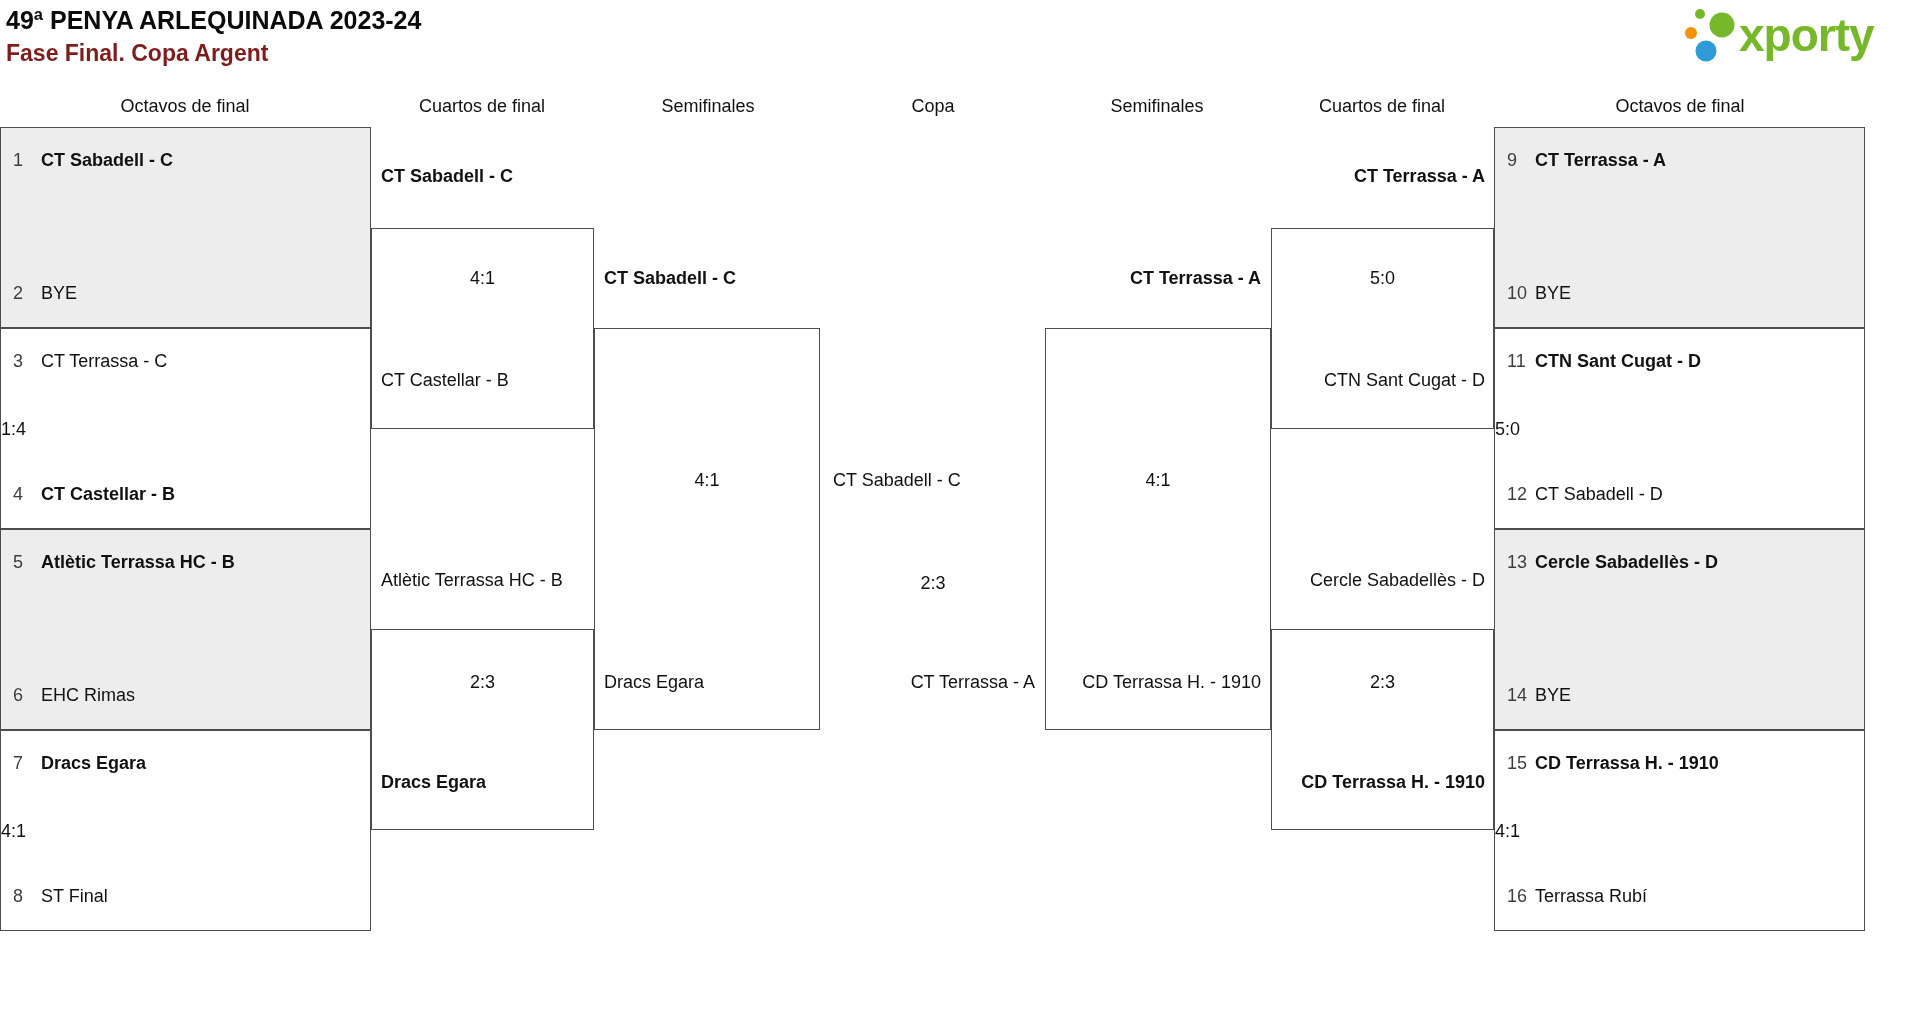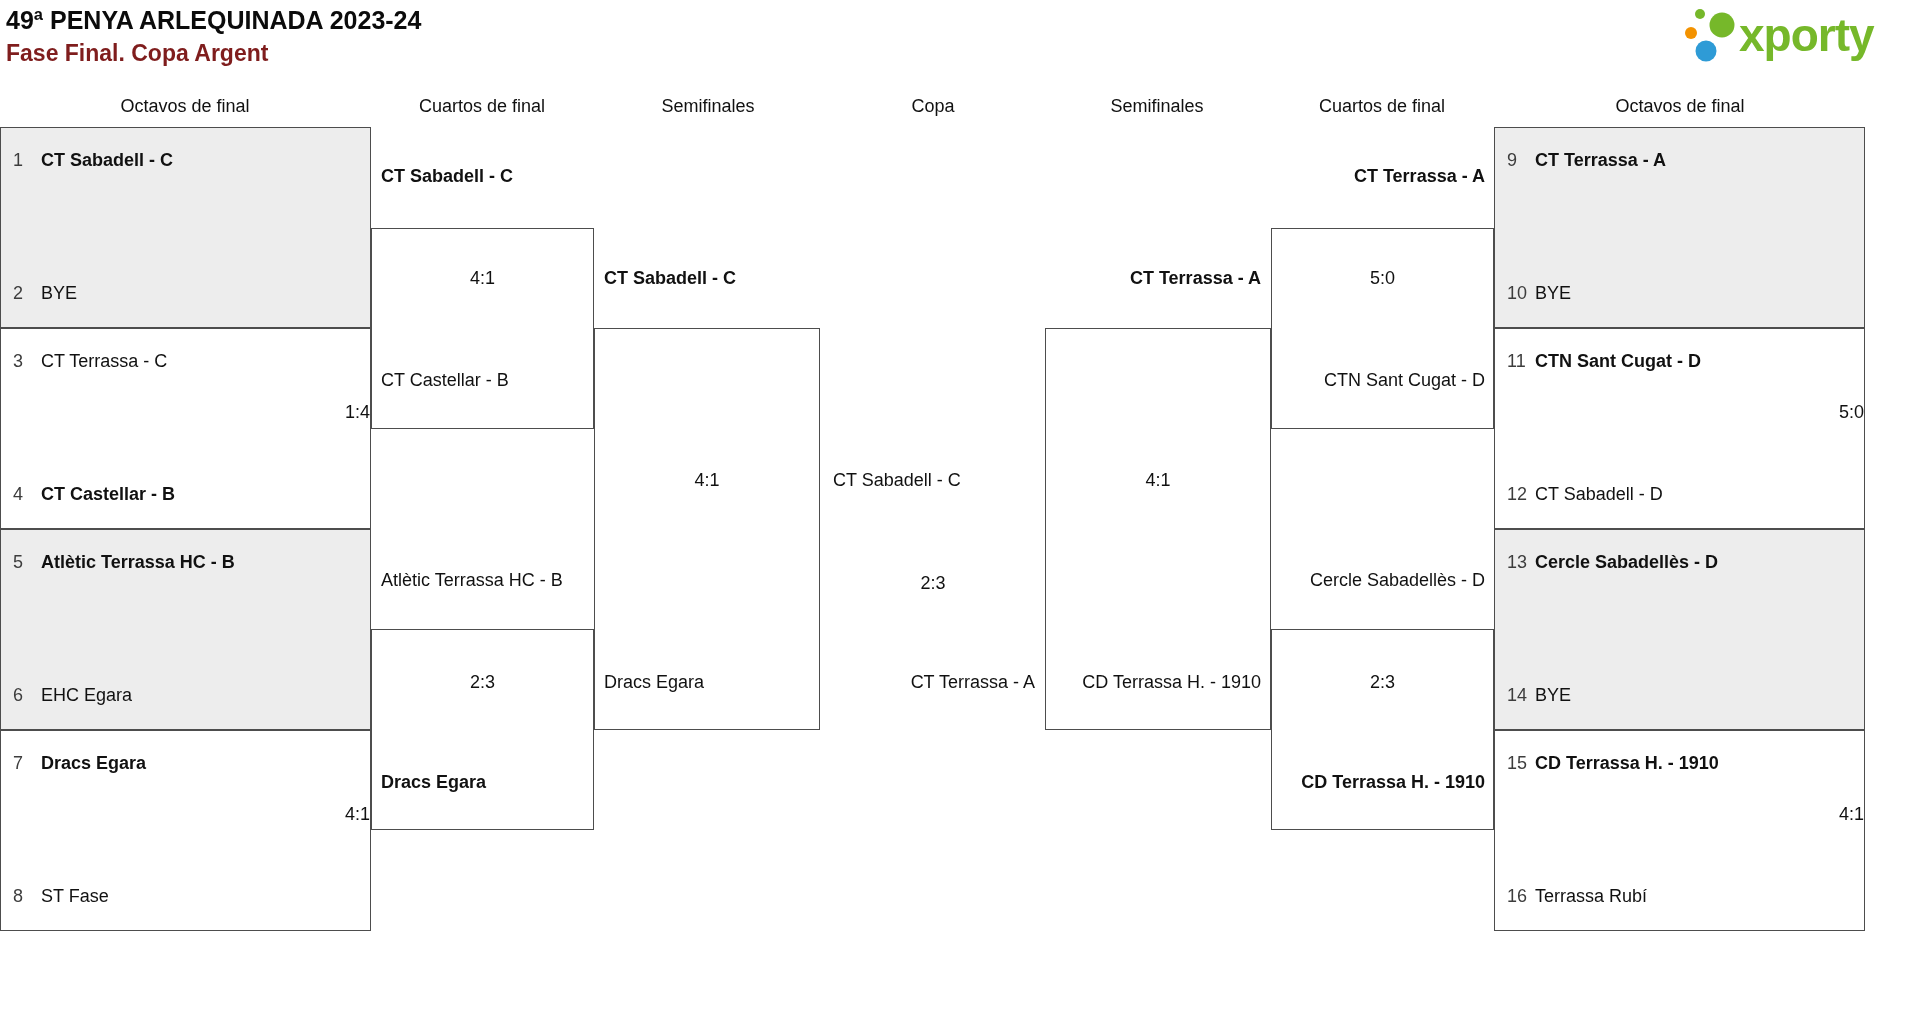--- a/index.html
+++ b/index.html
@@ -15,21 +15,21 @@
   .rh{position:absolute;top:95px;width:260px;text-align:center;font-size:18px;line-height:22px;color:#111;white-space:nowrap;}
 
   .m16{position:absolute;width:371px;height:201px;border:1px solid #4d4d4d;box-sizing:border-box;background:#ffffff;}
   .m16.shaded{background:#ededed;}
   .trow{position:absolute;left:12px;right:6px;display:flex;align-items:baseline;font-size:18px;line-height:22px;white-space:nowrap;}
   .trow.t1{top:21px;}
   .trow.t2{top:154px;}
   .seed{flex:0 0 auto;min-width:21px;margin-right:7px;color:#3d3d3d;}
   .name{color:#111;}
   .name.w{font-weight:700;}
-  .mscore{position:absolute;left:0;right:0;top:72px;text-align:right;font-size:18px;line-height:22px;color:#111;padding-left:28px;}
+  .mscore{position:absolute;left:0;right:0;top:89px;text-align:left;font-size:18px;line-height:22px;color:#111;}
 
   .rect{position:absolute;border:1px solid #4d4d4d;box-sizing:border-box;}
 
   .lbl{position:absolute;font-size:18px;line-height:22px;color:#111;white-space:nowrap;}
   .lbl.w{font-weight:700;}
   .slbl{position:absolute;text-align:center;font-size:18px;line-height:22px;color:#111;white-space:nowrap;}
 </style>
 </head>
 <body>
 
@@ -80,33 +80,33 @@
     </div>
   </div>
 
   <div class="m16 shaded" style="left:0;top:529px">
     <div class="trow t1">
       <span class="seed">5</span>
       <span class="name w">Atlètic Terrassa HC - B</span>
     </div>
     <div class="trow t2">
       <span class="seed">6</span>
-      <span class="name">EHC Egara</span>
+      <span class="name">EHC Rimas</span>
     </div>
   </div>
 
   <div class="m16" style="left:0;top:730px">
     <div class="trow t1">
       <span class="seed">7</span>
       <span class="name w">Dracs Egara</span>
     </div>
     <div class="mscore">4:1</div>
     <div class="trow t2">
       <span class="seed">8</span>
-      <span class="name">ST Fase</span>
+      <span class="name">ST Final</span>
     </div>
   </div>
 
   <div class="m16 shaded" style="left:1494px;top:127px">
     <div class="trow t1">
       <span class="seed">9</span>
       <span class="name w">CT Terrassa - A</span>
     </div>
     <div class="mscore"></div>
     <div class="trow t2">

